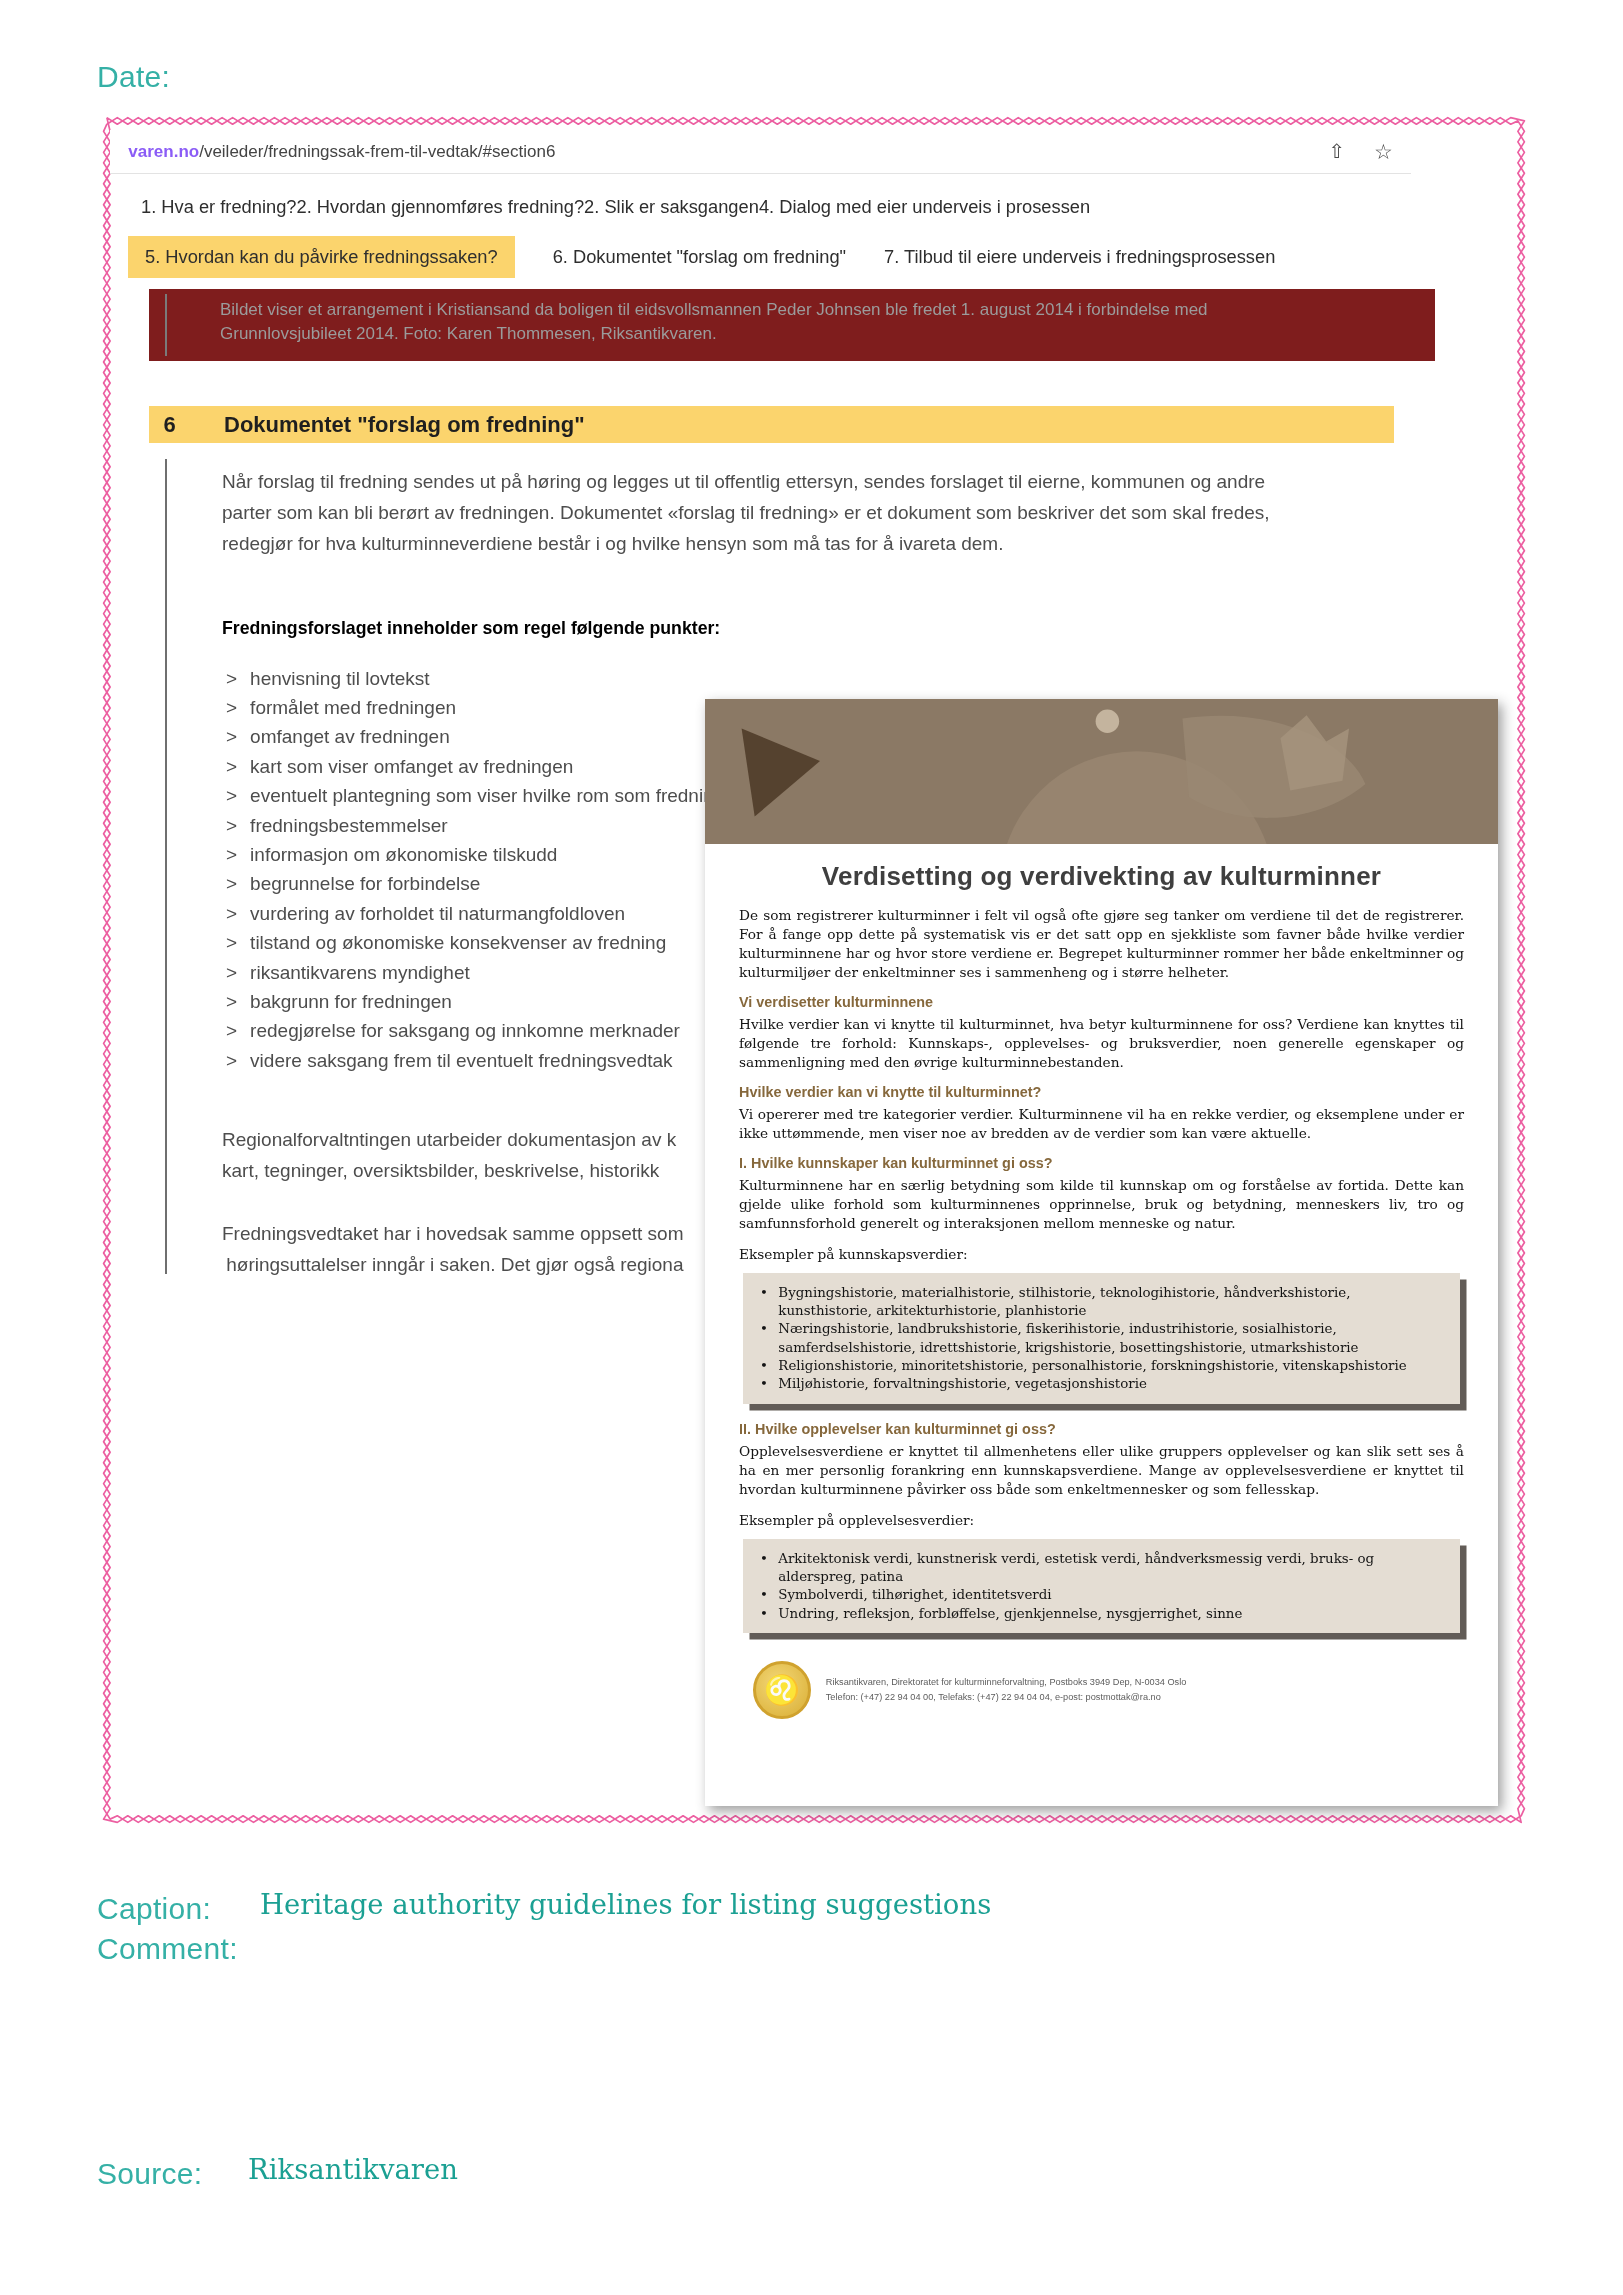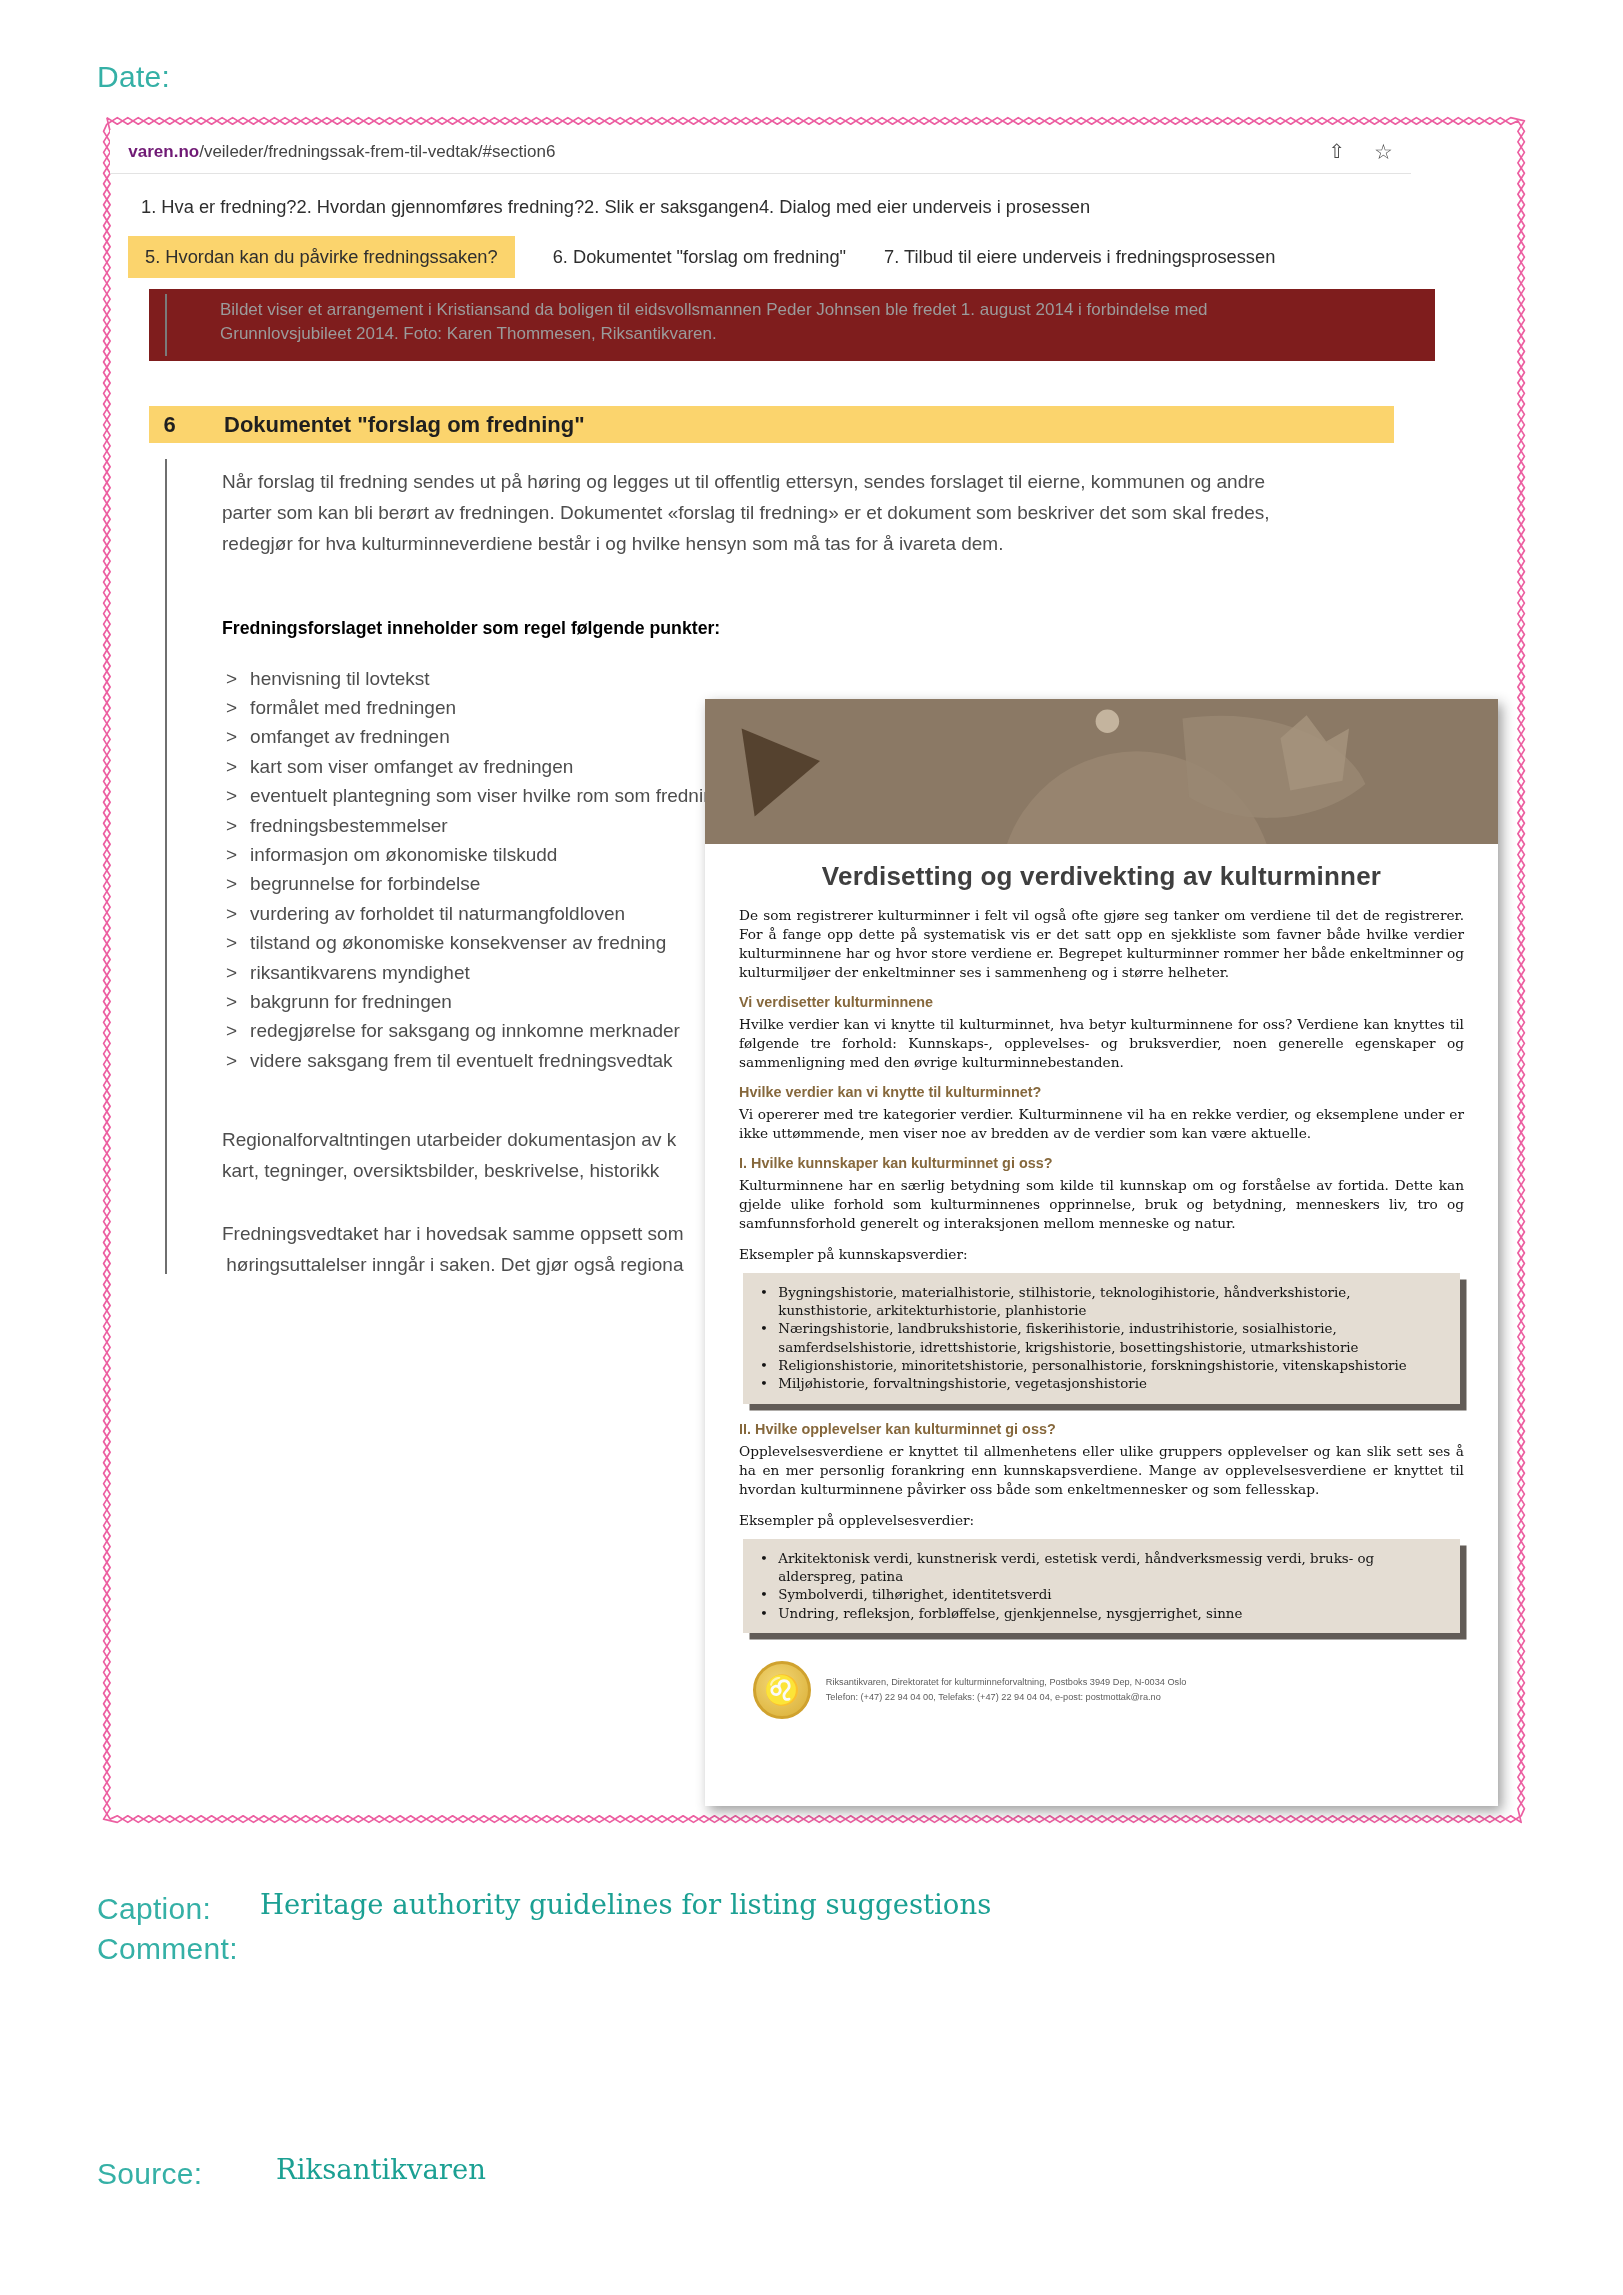--- a/index.html
+++ b/index.html
@@ -12,21 +12,21 @@
   .ws-value { font-family:"DejaVu Serif",serif; font-size:27.5px; color:#1ba093; }
 
   
   #frame-zigzag { left:99px; top:113px; }
   #frame-zigzag polyline { fill:none; stroke:#ec5fa1; stroke-width:2.6; stroke-linejoin:round; }
 
   
   .urlbar { left:110px; top:130px; width:1301px; height:44px; background:#fff;
             border-bottom:1.3px solid #e3e3e3; display:flex; align-items:center; padding:0 18.3px; }
   .urlbar .url { font-size:17px; color:#444; white-space:nowrap; }
-  .urlbar .url b { color:#701a75; font-weight:bold; }
+  .urlbar .url b { color:#8b5cf6; font-weight:bold; }
   .urlbar .sp { flex:1; }
   .icn { font-size:21px; color:#4a4a4a; line-height:1; }
   .icn.share { margin-right:29px; font-size:19.6px; }
 
   .nav1 { left:141px; top:196px; display:flex; font-size:18.3px; color:#2e2e2e; white-space:nowrap; }
   .nav2 { left:128px; top:236px; display:flex; gap:38px; align-items:center; font-size:18.3px; color:#2e2e2e; white-space:nowrap; }
   .nav2 .active-tab { background:#fbd46d; padding:9.8px 17px; }
 
   
   .photocap { left:149px; top:289px; width:1286px; height:72px; background:#7f1d1d; }
@@ -73,21 +73,21 @@
              display:flex; align-items:center; justify-content:center;
              color:#7c5d13; font-size:29px; }
   .ftxt { font-size:9.2px; line-height:15px; color:#5d5d5d; }
 
   
   #date-label { left:97px; top:60px; }
   #caption-label { left:97px; top:1892px; }
   #caption-value { left:260px; top:1888px; }
   #comment-label { left:97px; top:1932px; }
   #source-label { left:97px; top:2157px; }
-  #source-value { left:276px; top:2153px; }
+  #source-value { left:248px; top:2153px; }
 </style>
 </head>
 <body>
 
 <div class="abs ws-label" id="date-label">Date:</div>
 
 <svg class="abs" id="frame-zigzag" width="1430" height="1714" viewBox="0 0 2186 2620">
   <polyline id="zz1" points="12.0,7.0 28.0,17.0 44.0,7.0 60.0,17.0 76.1,7.0 92.1,17.0 108.1,7.0 124.1,17.0 140.1,7.0 156.1,17.0 172.1,7.0 188.2,17.0 204.2,7.0 220.2,17.0 236.2,7.0 252.2,17.0 268.2,7.0 284.3,17.0 300.3,7.0 316.3,17.0 332.3,7.0 348.3,17.0 364.3,7.0 380.3,17.0 396.4,7.0 412.4,17.0 428.4,7.0 444.4,17.0 460.4,7.0 476.4,17.0 492.4,7.0 508.5,17.0 524.5,7.0 540.5,17.0 556.5,7.0 572.5,17.0 588.5,7.0 604.5,17.0 620.6,7.0 636.6,17.0 652.6,7.0 668.6,17.0 684.6,7.0 700.6,17.0 716.7,7.0 732.7,17.0 748.7,7.0 764.7,17.0 780.7,7.0 796.7,17.0 812.7,7.0 828.8,17.0 844.8,7.0 860.8,17.0 876.8,7.0 892.8,17.0 908.8,7.0 924.8,17.0 940.9,7.0 956.9,17.0 972.9,7.0 988.9,17.0 1004.9,7.0 1020.9,17.0 1036.9,7.0 1053.0,17.0 1069.0,7.0 1085.0,17.0 1101.0,7.0 1117.0,17.0 1133.0,7.0 1149.1,17.0 1165.1,7.0 1181.1,17.0 1197.1,7.0 1213.1,17.0 1229.1,7.0 1245.1,17.0 1261.2,7.0 1277.2,17.0 1293.2,7.0 1309.2,17.0 1325.2,7.0 1341.2,17.0 1357.2,7.0 1373.3,17.0 1389.3,7.0 1405.3,17.0 1421.3,7.0 1437.3,17.0 1453.3,7.0 1469.3,17.0 1485.4,7.0 1501.4,17.0 1517.4,7.0 1533.4,17.0 1549.4,7.0 1565.4,17.0 1581.5,7.0 1597.5,17.0 1613.5,7.0 1629.5,17.0 1645.5,7.0 1661.5,17.0 1677.5,7.0 1693.6,17.0 1709.6,7.0 1725.6,17.0 1741.6,7.0 1757.6,17.0 1773.6,7.0 1789.6,17.0 1805.7,7.0 1821.7,17.0 1837.7,7.0 1853.7,17.0 1869.7,7.0 1885.7,17.0 1901.7,7.0 1917.8,17.0 1933.8,7.0 1949.8,17.0 1965.8,7.0 1981.8,17.0 1997.8,7.0 2013.9,17.0 2029.9,7.0 2045.9,17.0 2061.9,7.0 2077.9,17.0 2093.9,7.0 2109.9,17.0 2126.0,7.0 2142.0,17.0 2158.0,7.0 2179.0,12.0 2169.0,28.0 2179.0,44.0 2169.0,60.1 2179.0,76.1 2169.0,92.1 2179.0,108.1 2169.0,124.2 2179.0,140.2 2169.0,156.2 2179.0,172.2 2169.0,188.3 2179.0,204.3 2169.0,220.3 2179.0,236.3 2169.0,252.4 2179.0,268.4 2169.0,284.4 2179.0,300.4 2169.0,316.5 2179.0,332.5 2169.0,348.5 2179.0,364.5 2169.0,380.6 2179.0,396.6 2169.0,412.6 2179.0,428.6 2169.0,444.7 2179.0,460.7 2169.0,476.7 2179.0,492.7 2169.0,508.8 2179.0,524.8 2169.0,540.8 2179.0,556.8 2169.0,572.9 2179.0,588.9 2169.0,604.9 2179.0,620.9 2169.0,637.0 2179.0,653.0 2169.0,669.0 2179.0,685.0 2169.0,701.1 2179.0,717.1 2169.0,733.1 2179.0,749.1 2169.0,765.2 2179.0,781.2 2169.0,797.2 2179.0,813.2 2169.0,829.3 2179.0,845.3 2169.0,861.3 2179.0,877.3 2169.0,893.4 2179.0,909.4 2169.0,925.4 2179.0,941.4 2169.0,957.5 2179.0,973.5 2169.0,989.5 2179.0,1005.5 2169.0,1021.6 2179.0,1037.6 2169.0,1053.6 2179.0,1069.6 2169.0,1085.7 2179.0,1101.7 2169.0,1117.7 2179.0,1133.7 2169.0,1149.8 2179.0,1165.8 2169.0,1181.8 2179.0,1197.8 2169.0,1213.9 2179.0,1229.9 2169.0,1245.9 2179.0,1261.9 2169.0,1278.0 2179.0,1294.0 2169.0,1310.0 2179.0,1326.0 2169.0,1342.0 2179.0,1358.1 2169.0,1374.1 2179.0,1390.1 2169.0,1406.1 2179.0,1422.2 2169.0,1438.2 2179.0,1454.2 2169.0,1470.2 2179.0,1486.3 2169.0,1502.3 2179.0,1518.3 2169.0,1534.3 2179.0,1550.4 2169.0,1566.4 2179.0,1582.4 2169.0,1598.4 2179.0,1614.5 2169.0,1630.5 2179.0,1646.5 2169.0,1662.5 2179.0,1678.6 2169.0,1694.6 2179.0,1710.6 2169.0,1726.6 2179.0,1742.7 2169.0,1758.7 2179.0,1774.7 2169.0,1790.7 2179.0,1806.8 2169.0,1822.8 2179.0,1838.8 2169.0,1854.8 2179.0,1870.9 2169.0,1886.9 2179.0,1902.9 2169.0,1918.9 2179.0,1935.0 2169.0,1951.0 2179.0,1967.0 2169.0,1983.0 2179.0,1999.1 2169.0,2015.1 2179.0,2031.1 2169.0,2047.1 2179.0,2063.2 2169.0,2079.2 2179.0,2095.2 2169.0,2111.2 2179.0,2127.3 2169.0,2143.3 2179.0,2159.3 2169.0,2175.3 2179.0,2191.4 2169.0,2207.4 2179.0,2223.4 2169.0,2239.4 2179.0,2255.5 2169.0,2271.5 2179.0,2287.5 2169.0,2303.5 2179.0,2319.6 2169.0,2335.6 2179.0,2351.6 2169.0,2367.6 2179.0,2383.7 2169.0,2399.7 2179.0,2415.7 2169.0,2431.7 2179.0,2447.8 2169.0,2463.8 2179.0,2479.8 2169.0,2495.8 2179.0,2511.9 2169.0,2527.9 2179.0,2543.9 2169.0,2559.9 2179.0,2576.0 2169.0,2592.0 2174.0,2613.0 2158.0,2603.0 2142.0,2613.0 2126.0,2603.0 2109.9,2613.0 2093.9,2603.0 2077.9,2613.0 2061.9,2603.0 2045.9,2613.0 2029.9,2603.0 2013.9,2613.0 1997.8,2603.0 1981.8,2613.0 1965.8,2603.0 1949.8,2613.0 1933.8,2603.0 1917.8,2613.0 1901.7,2603.0 1885.7,2613.0 1869.7,2603.0 1853.7,2613.0 1837.7,2603.0 1821.7,2613.0 1805.7,2603.0 1789.6,2613.0 1773.6,2603.0 1757.6,2613.0 1741.6,2603.0 1725.6,2613.0 1709.6,2603.0 1693.6,2613.0 1677.5,2603.0 1661.5,2613.0 1645.5,2603.0 1629.5,2613.0 1613.5,2603.0 1597.5,2613.0 1581.5,2603.0 1565.4,2613.0 1549.4,2603.0 1533.4,2613.0 1517.4,2603.0 1501.4,2613.0 1485.4,2603.0 1469.3,2613.0 1453.3,2603.0 1437.3,2613.0 1421.3,2603.0 1405.3,2613.0 1389.3,2603.0 1373.3,2613.0 1357.2,2603.0 1341.2,2613.0 1325.2,2603.0 1309.2,2613.0 1293.2,2603.0 1277.2,2613.0 1261.2,2603.0 1245.1,2613.0 1229.1,2603.0 1213.1,2613.0 1197.1,2603.0 1181.1,2613.0 1165.1,2603.0 1149.1,2613.0 1133.0,2603.0 1117.0,2613.0 1101.0,2603.0 1085.0,2613.0 1069.0,2603.0 1053.0,2613.0 1036.9,2603.0 1020.9,2613.0 1004.9,2603.0 988.9,2613.0 972.9,2603.0 956.9,2613.0 940.9,2603.0 924.8,2613.0 908.8,2603.0 892.8,2613.0 876.8,2603.0 860.8,2613.0 844.8,2603.0 828.8,2613.0 812.7,2603.0 796.7,2613.0 780.7,2603.0 764.7,2613.0 748.7,2603.0 732.7,2613.0 716.7,2603.0 700.6,2613.0 684.6,2603.0 668.6,2613.0 652.6,2603.0 636.6,2613.0 620.6,2603.0 604.5,2613.0 588.5,2603.0 572.5,2613.0 556.5,2603.0 540.5,2613.0 524.5,2603.0 508.5,2613.0 492.4,2603.0 476.4,2613.0 460.4,2603.0 444.4,2613.0 428.4,2603.0 412.4,2613.0 396.4,2603.0 380.3,2613.0 364.3,2603.0 348.3,2613.0 332.3,2603.0 316.3,2613.0 300.3,2603.0 284.3,2613.0 268.2,2603.0 252.2,2613.0 236.2,2603.0 220.2,2613.0 204.2,2603.0 188.2,2613.0 172.1,2603.0 156.1,2613.0 140.1,2603.0 124.1,2613.0 108.1,2603.0 92.1,2613.0 76.1,2603.0 60.0,2613.0 44.0,2603.0 28.0,2613.0 7.0,2608.0 17.0,2592.0 7.0,2576.0 17.0,2559.9 7.0,2543.9 17.0,2527.9 7.0,2511.9 17.0,2495.8 7.0,2479.8 17.0,2463.8 7.0,2447.8 17.0,2431.7 7.0,2415.7 17.0,2399.7 7.0,2383.7 17.0,2367.6 7.0,2351.6 17.0,2335.6 7.0,2319.6 17.0,2303.5 7.0,2287.5 17.0,2271.5 7.0,2255.5 17.0,2239.4 7.0,2223.4 17.0,2207.4 7.0,2191.4 17.0,2175.3 7.0,2159.3 17.0,2143.3 7.0,2127.3 17.0,2111.2 7.0,2095.2 17.0,2079.2 7.0,2063.2 17.0,2047.1 7.0,2031.1 17.0,2015.1 7.0,1999.1 17.0,1983.0 7.0,1967.0 17.0,1951.0 7.0,1935.0 17.0,1918.9 7.0,1902.9 17.0,1886.9 7.0,1870.9 17.0,1854.8 7.0,1838.8 17.0,1822.8 7.0,1806.8 17.0,1790.7 7.0,1774.7 17.0,1758.7 7.0,1742.7 17.0,1726.6 7.0,1710.6 17.0,1694.6 7.0,1678.6 17.0,1662.5 7.0,1646.5 17.0,1630.5 7.0,1614.5 17.0,1598.4 7.0,1582.4 17.0,1566.4 7.0,1550.4 17.0,1534.3 7.0,1518.3 17.0,1502.3 7.0,1486.3 17.0,1470.2 7.0,1454.2 17.0,1438.2 7.0,1422.2 17.0,1406.1 7.0,1390.1 17.0,1374.1 7.0,1358.1 17.0,1342.0 7.0,1326.0 17.0,1310.0 7.0,1294.0 17.0,1278.0 7.0,1261.9 17.0,1245.9 7.0,1229.9 17.0,1213.9 7.0,1197.8 17.0,1181.8 7.0,1165.8 17.0,1149.8 7.0,1133.7 17.0,1117.7 7.0,1101.7 17.0,1085.7 7.0,1069.6 17.0,1053.6 7.0,1037.6 17.0,1021.6 7.0,1005.5 17.0,989.5 7.0,973.5 17.0,957.5 7.0,941.4 17.0,925.4 7.0,909.4 17.0,893.4 7.0,877.3 17.0,861.3 7.0,845.3 17.0,829.3 7.0,813.2 17.0,797.2 7.0,781.2 17.0,765.2 7.0,749.1 17.0,733.1 7.0,717.1 17.0,701.1 7.0,685.0 17.0,669.0 7.0,653.0 17.0,637.0 7.0,620.9 17.0,604.9 7.0,588.9 17.0,572.9 7.0,556.8 17.0,540.8 7.0,524.8 17.0,508.8 7.0,492.7 17.0,476.7 7.0,460.7 17.0,444.7 7.0,428.6 17.0,412.6 7.0,396.6 17.0,380.6 7.0,364.5 17.0,348.5 7.0,332.5 17.0,316.5 7.0,300.4 17.0,284.4 7.0,268.4 17.0,252.4 7.0,236.3 17.0,220.3 7.0,204.3 17.0,188.3 7.0,172.2 17.0,156.2 7.0,140.2 17.0,124.2 7.0,108.1 17.0,92.1 7.0,76.1 17.0,60.1 7.0,44.0 17.0,28.0 12.0,7.0"></polyline>
   <polyline id="zz2" points="12.0,17.0 28.0,7.0 44.0,17.0 60.0,7.0 76.1,17.0 92.1,7.0 108.1,17.0 124.1,7.0 140.1,17.0 156.1,7.0 172.1,17.0 188.2,7.0 204.2,17.0 220.2,7.0 236.2,17.0 252.2,7.0 268.2,17.0 284.3,7.0 300.3,17.0 316.3,7.0 332.3,17.0 348.3,7.0 364.3,17.0 380.3,7.0 396.4,17.0 412.4,7.0 428.4,17.0 444.4,7.0 460.4,17.0 476.4,7.0 492.4,17.0 508.5,7.0 524.5,17.0 540.5,7.0 556.5,17.0 572.5,7.0 588.5,17.0 604.5,7.0 620.6,17.0 636.6,7.0 652.6,17.0 668.6,7.0 684.6,17.0 700.6,7.0 716.7,17.0 732.7,7.0 748.7,17.0 764.7,7.0 780.7,17.0 796.7,7.0 812.7,17.0 828.8,7.0 844.8,17.0 860.8,7.0 876.8,17.0 892.8,7.0 908.8,17.0 924.8,7.0 940.9,17.0 956.9,7.0 972.9,17.0 988.9,7.0 1004.9,17.0 1020.9,7.0 1036.9,17.0 1053.0,7.0 1069.0,17.0 1085.0,7.0 1101.0,17.0 1117.0,7.0 1133.0,17.0 1149.1,7.0 1165.1,17.0 1181.1,7.0 1197.1,17.0 1213.1,7.0 1229.1,17.0 1245.1,7.0 1261.2,17.0 1277.2,7.0 1293.2,17.0 1309.2,7.0 1325.2,17.0 1341.2,7.0 1357.2,17.0 1373.3,7.0 1389.3,17.0 1405.3,7.0 1421.3,17.0 1437.3,7.0 1453.3,17.0 1469.3,7.0 1485.4,17.0 1501.4,7.0 1517.4,17.0 1533.4,7.0 1549.4,17.0 1565.4,7.0 1581.5,17.0 1597.5,7.0 1613.5,17.0 1629.5,7.0 1645.5,17.0 1661.5,7.0 1677.5,17.0 1693.6,7.0 1709.6,17.0 1725.6,7.0 1741.6,17.0 1757.6,7.0 1773.6,17.0 1789.6,7.0 1805.7,17.0 1821.7,7.0 1837.7,17.0 1853.7,7.0 1869.7,17.0 1885.7,7.0 1901.7,17.0 1917.8,7.0 1933.8,17.0 1949.8,7.0 1965.8,17.0 1981.8,7.0 1997.8,17.0 2013.9,7.0 2029.9,17.0 2045.9,7.0 2061.9,17.0 2077.9,7.0 2093.9,17.0 2109.9,7.0 2126.0,17.0 2142.0,7.0 2158.0,17.0 2169.0,12.0 2179.0,28.0 2169.0,44.0 2179.0,60.1 2169.0,76.1 2179.0,92.1 2169.0,108.1 2179.0,124.2 2169.0,140.2 2179.0,156.2 2169.0,172.2 2179.0,188.3 2169.0,204.3 2179.0,220.3 2169.0,236.3 2179.0,252.4 2169.0,268.4 2179.0,284.4 2169.0,300.4 2179.0,316.5 2169.0,332.5 2179.0,348.5 2169.0,364.5 2179.0,380.6 2169.0,396.6 2179.0,412.6 2169.0,428.6 2179.0,444.7 2169.0,460.7 2179.0,476.7 2169.0,492.7 2179.0,508.8 2169.0,524.8 2179.0,540.8 2169.0,556.8 2179.0,572.9 2169.0,588.9 2179.0,604.9 2169.0,620.9 2179.0,637.0 2169.0,653.0 2179.0,669.0 2169.0,685.0 2179.0,701.1 2169.0,717.1 2179.0,733.1 2169.0,749.1 2179.0,765.2 2169.0,781.2 2179.0,797.2 2169.0,813.2 2179.0,829.3 2169.0,845.3 2179.0,861.3 2169.0,877.3 2179.0,893.4 2169.0,909.4 2179.0,925.4 2169.0,941.4 2179.0,957.5 2169.0,973.5 2179.0,989.5 2169.0,1005.5 2179.0,1021.6 2169.0,1037.6 2179.0,1053.6 2169.0,1069.6 2179.0,1085.7 2169.0,1101.7 2179.0,1117.7 2169.0,1133.7 2179.0,1149.8 2169.0,1165.8 2179.0,1181.8 2169.0,1197.8 2179.0,1213.9 2169.0,1229.9 2179.0,1245.9 2169.0,1261.9 2179.0,1278.0 2169.0,1294.0 2179.0,1310.0 2169.0,1326.0 2179.0,1342.0 2169.0,1358.1 2179.0,1374.1 2169.0,1390.1 2179.0,1406.1 2169.0,1422.2 2179.0,1438.2 2169.0,1454.2 2179.0,1470.2 2169.0,1486.3 2179.0,1502.3 2169.0,1518.3 2179.0,1534.3 2169.0,1550.4 2179.0,1566.4 2169.0,1582.4 2179.0,1598.4 2169.0,1614.5 2179.0,1630.5 2169.0,1646.5 2179.0,1662.5 2169.0,1678.6 2179.0,1694.6 2169.0,1710.6 2179.0,1726.6 2169.0,1742.7 2179.0,1758.7 2169.0,1774.7 2179.0,1790.7 2169.0,1806.8 2179.0,1822.8 2169.0,1838.8 2179.0,1854.8 2169.0,1870.9 2179.0,1886.9 2169.0,1902.9 2179.0,1918.9 2169.0,1935.0 2179.0,1951.0 2169.0,1967.0 2179.0,1983.0 2169.0,1999.1 2179.0,2015.1 2169.0,2031.1 2179.0,2047.1 2169.0,2063.2 2179.0,2079.2 2169.0,2095.2 2179.0,2111.2 2169.0,2127.3 2179.0,2143.3 2169.0,2159.3 2179.0,2175.3 2169.0,2191.4 2179.0,2207.4 2169.0,2223.4 2179.0,2239.4 2169.0,2255.5 2179.0,2271.5 2169.0,2287.5 2179.0,2303.5 2169.0,2319.6 2179.0,2335.6 2169.0,2351.6 2179.0,2367.6 2169.0,2383.7 2179.0,2399.7 2169.0,2415.7 2179.0,2431.7 2169.0,2447.8 2179.0,2463.8 2169.0,2479.8 2179.0,2495.8 2169.0,2511.9 2179.0,2527.9 2169.0,2543.9 2179.0,2559.9 2169.0,2576.0 2179.0,2592.0 2174.0,2603.0 2158.0,2613.0 2142.0,2603.0 2126.0,2613.0 2109.9,2603.0 2093.9,2613.0 2077.9,2603.0 2061.9,2613.0 2045.9,2603.0 2029.9,2613.0 2013.9,2603.0 1997.8,2613.0 1981.8,2603.0 1965.8,2613.0 1949.8,2603.0 1933.8,2613.0 1917.8,2603.0 1901.7,2613.0 1885.7,2603.0 1869.7,2613.0 1853.7,2603.0 1837.7,2613.0 1821.7,2603.0 1805.7,2613.0 1789.6,2603.0 1773.6,2613.0 1757.6,2603.0 1741.6,2613.0 1725.6,2603.0 1709.6,2613.0 1693.6,2603.0 1677.5,2613.0 1661.5,2603.0 1645.5,2613.0 1629.5,2603.0 1613.5,2613.0 1597.5,2603.0 1581.5,2613.0 1565.4,2603.0 1549.4,2613.0 1533.4,2603.0 1517.4,2613.0 1501.4,2603.0 1485.4,2613.0 1469.3,2603.0 1453.3,2613.0 1437.3,2603.0 1421.3,2613.0 1405.3,2603.0 1389.3,2613.0 1373.3,2603.0 1357.2,2613.0 1341.2,2603.0 1325.2,2613.0 1309.2,2603.0 1293.2,2613.0 1277.2,2603.0 1261.2,2613.0 1245.1,2603.0 1229.1,2613.0 1213.1,2603.0 1197.1,2613.0 1181.1,2603.0 1165.1,2613.0 1149.1,2603.0 1133.0,2613.0 1117.0,2603.0 1101.0,2613.0 1085.0,2603.0 1069.0,2613.0 1053.0,2603.0 1036.9,2613.0 1020.9,2603.0 1004.9,2613.0 988.9,2603.0 972.9,2613.0 956.9,2603.0 940.9,2613.0 924.8,2603.0 908.8,2613.0 892.8,2603.0 876.8,2613.0 860.8,2603.0 844.8,2613.0 828.8,2603.0 812.7,2613.0 796.7,2603.0 780.7,2613.0 764.7,2603.0 748.7,2613.0 732.7,2603.0 716.7,2613.0 700.6,2603.0 684.6,2613.0 668.6,2603.0 652.6,2613.0 636.6,2603.0 620.6,2613.0 604.5,2603.0 588.5,2613.0 572.5,2603.0 556.5,2613.0 540.5,2603.0 524.5,2613.0 508.5,2603.0 492.4,2613.0 476.4,2603.0 460.4,2613.0 444.4,2603.0 428.4,2613.0 412.4,2603.0 396.4,2613.0 380.3,2603.0 364.3,2613.0 348.3,2603.0 332.3,2613.0 316.3,2603.0 300.3,2613.0 284.3,2603.0 268.2,2613.0 252.2,2603.0 236.2,2613.0 220.2,2603.0 204.2,2613.0 188.2,2603.0 172.1,2613.0 156.1,2603.0 140.1,2613.0 124.1,2603.0 108.1,2613.0 92.1,2603.0 76.1,2613.0 60.0,2603.0 44.0,2613.0 28.0,2603.0 17.0,2608.0 7.0,2592.0 17.0,2576.0 7.0,2559.9 17.0,2543.9 7.0,2527.9 17.0,2511.9 7.0,2495.8 17.0,2479.8 7.0,2463.8 17.0,2447.8 7.0,2431.7 17.0,2415.7 7.0,2399.7 17.0,2383.7 7.0,2367.6 17.0,2351.6 7.0,2335.6 17.0,2319.6 7.0,2303.5 17.0,2287.5 7.0,2271.5 17.0,2255.5 7.0,2239.4 17.0,2223.4 7.0,2207.4 17.0,2191.4 7.0,2175.3 17.0,2159.3 7.0,2143.3 17.0,2127.3 7.0,2111.2 17.0,2095.2 7.0,2079.2 17.0,2063.2 7.0,2047.1 17.0,2031.1 7.0,2015.1 17.0,1999.1 7.0,1983.0 17.0,1967.0 7.0,1951.0 17.0,1935.0 7.0,1918.9 17.0,1902.9 7.0,1886.9 17.0,1870.9 7.0,1854.8 17.0,1838.8 7.0,1822.8 17.0,1806.8 7.0,1790.7 17.0,1774.7 7.0,1758.7 17.0,1742.7 7.0,1726.6 17.0,1710.6 7.0,1694.6 17.0,1678.6 7.0,1662.5 17.0,1646.5 7.0,1630.5 17.0,1614.5 7.0,1598.4 17.0,1582.4 7.0,1566.4 17.0,1550.4 7.0,1534.3 17.0,1518.3 7.0,1502.3 17.0,1486.3 7.0,1470.2 17.0,1454.2 7.0,1438.2 17.0,1422.2 7.0,1406.1 17.0,1390.1 7.0,1374.1 17.0,1358.1 7.0,1342.0 17.0,1326.0 7.0,1310.0 17.0,1294.0 7.0,1278.0 17.0,1261.9 7.0,1245.9 17.0,1229.9 7.0,1213.9 17.0,1197.8 7.0,1181.8 17.0,1165.8 7.0,1149.8 17.0,1133.7 7.0,1117.7 17.0,1101.7 7.0,1085.7 17.0,1069.6 7.0,1053.6 17.0,1037.6 7.0,1021.6 17.0,1005.5 7.0,989.5 17.0,973.5 7.0,957.5 17.0,941.4 7.0,925.4 17.0,909.4 7.0,893.4 17.0,877.3 7.0,861.3 17.0,845.3 7.0,829.3 17.0,813.2 7.0,797.2 17.0,781.2 7.0,765.2 17.0,749.1 7.0,733.1 17.0,717.1 7.0,701.1 17.0,685.0 7.0,669.0 17.0,653.0 7.0,637.0 17.0,620.9 7.0,604.9 17.0,588.9 7.0,572.9 17.0,556.8 7.0,540.8 17.0,524.8 7.0,508.8 17.0,492.7 7.0,476.7 17.0,460.7 7.0,444.7 17.0,428.6 7.0,412.6 17.0,396.6 7.0,380.6 17.0,364.5 7.0,348.5 17.0,332.5 7.0,316.5 17.0,300.4 7.0,284.4 17.0,268.4 7.0,252.4 17.0,236.3 7.0,220.3 17.0,204.3 7.0,188.3 17.0,172.2 7.0,156.2 17.0,140.2 7.0,124.2 17.0,108.1 7.0,92.1 17.0,76.1 7.0,60.1 17.0,44.0 7.0,28.0 12.0,17.0"></polyline>
 </svg>

